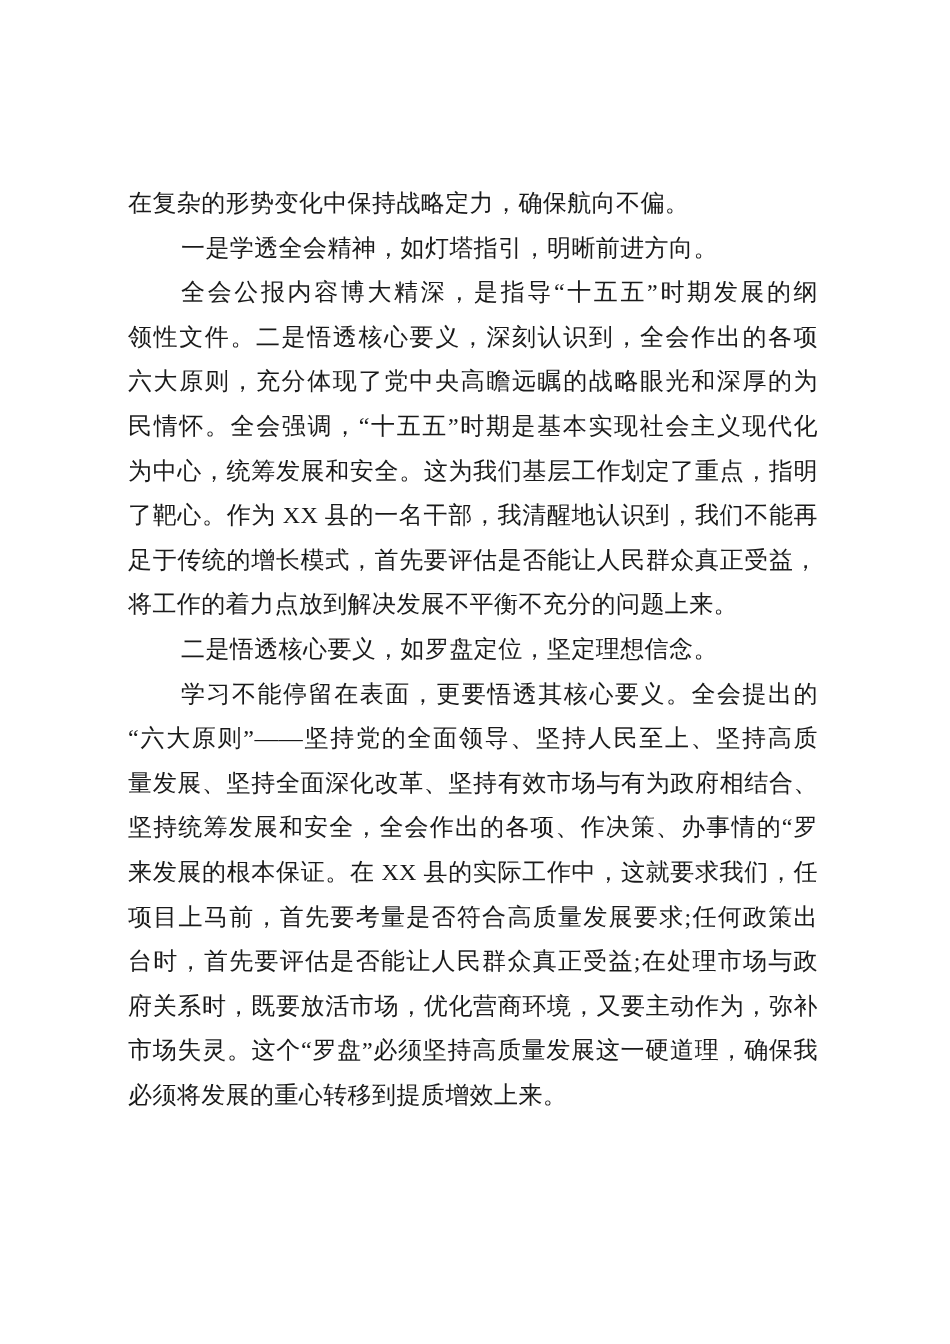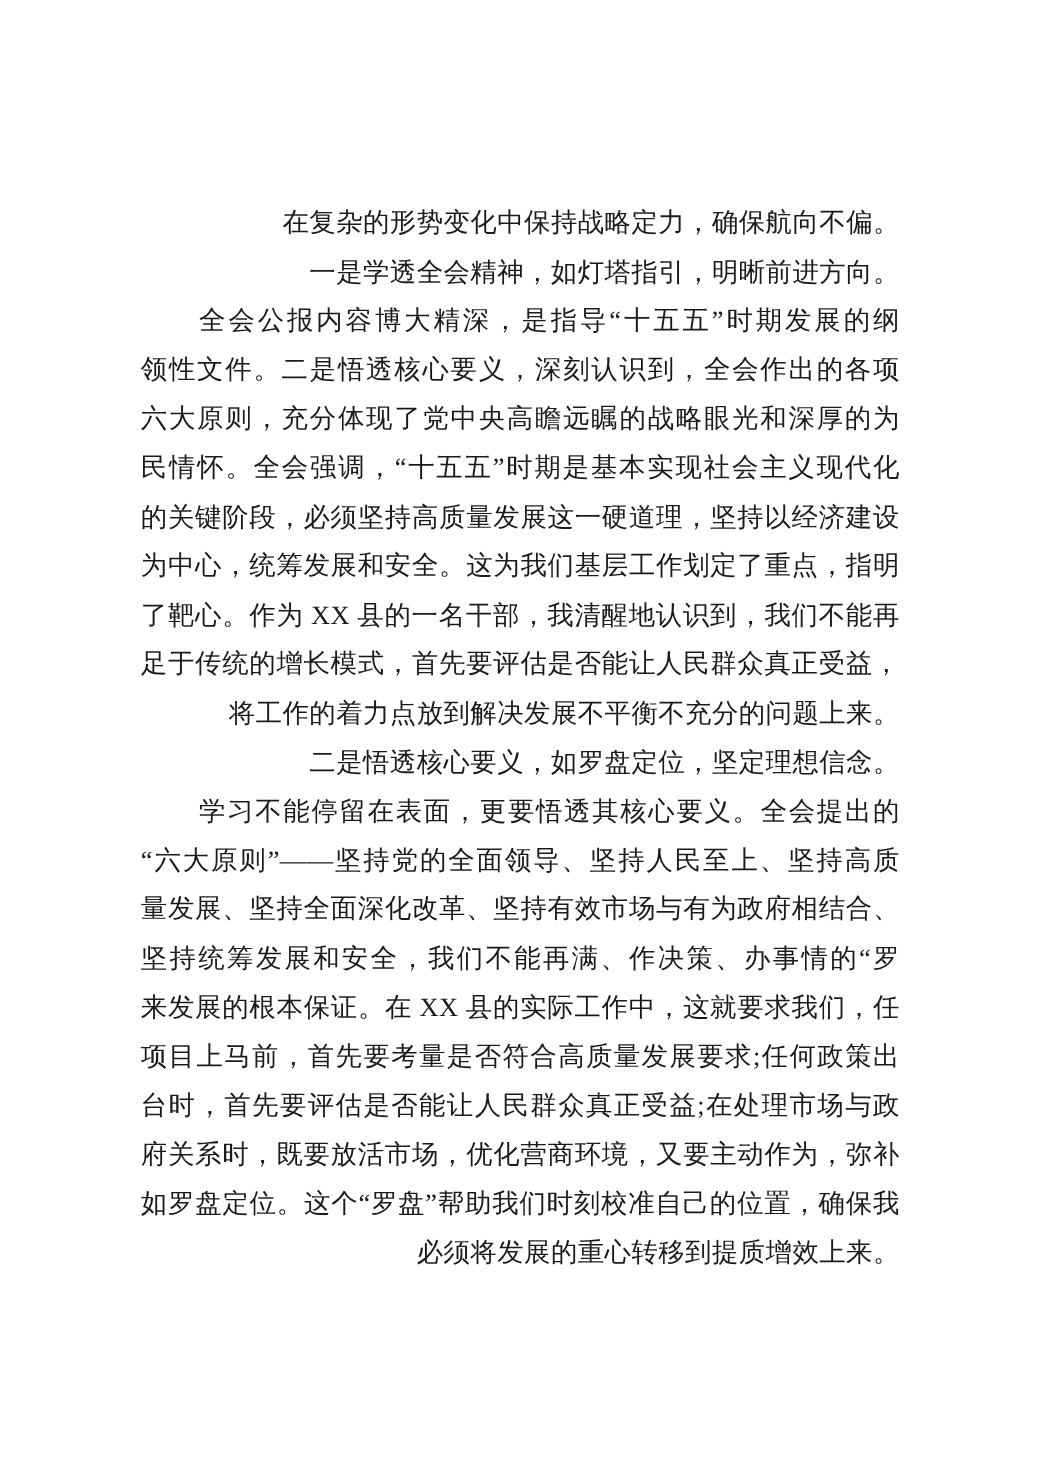--- a/index.html
+++ b/index.html
@@ -23,21 +23,20 @@
     width: 690px;
   }
   .line {
     height: 44.6px;
     line-height: 44.6px;
     font-size: 24px;
     letter-spacing: 0.4px;
     white-space: nowrap;
     overflow: hidden;
     font-weight: 400;
-    text-align: right;
   }
   .line.justify {
     white-space: normal;
     text-align: justify;
     text-align-last: justify;
     text-justify: inter-character;
   }
   .line.indent {
     text-indent: 53px;
   }
@@ -46,30 +45,29 @@
 <body>
 
 <div class="page">
   <div class="text-block">
       <div class="line">在复杂的形势变化中保持战略定力，确保航向不偏。</div>
       <div class="line indent">一是学透全会精神，如灯塔指引，明晰前进方向。</div>
       <div class="line indent justify">全会公报内容博大精深，是指导“十五五”时期发展的纲</div>
       <div class="line justify">领性文件。二是悟透核心要义，深刻认识到，全会作出的各项</div>
       <div class="line justify">六大原则，充分体现了党中央高瞻远瞩的战略眼光和深厚的为</div>
       <div class="line justify">民情怀。全会强调，“十五五”时期是基本实现社会主义现代化</div>
-      <div class="line justify">的关键阶段，必须坚持高质量发展这一硬道理，坚持以经济建设</div>
       <div class="line justify">为中心，统筹发展和安全。这为我们基层工作划定了重点，指明</div>
       <div class="line justify">了靶心。作为 XX 县的一名干部，我清醒地认识到，我们不能再满</div>
       <div class="line justify">足于传统的增长模式，首先要评估是否能让人民群众真正受益，</div>
       <div class="line">将工作的着力点放到解决发展不平衡不充分的问题上来。</div>
       <div class="line indent">二是悟透核心要义，如罗盘定位，坚定理想信念。</div>
       <div class="line indent justify">学习不能停留在表面，更要悟透其核心要义。全会提出的</div>
       <div class="line justify">“六大原则”——坚持党的全面领导、坚持人民至上、坚持高质</div>
       <div class="line justify">量发展、坚持全面深化改革、坚持有效市场与有为政府相结合、</div>
-      <div class="line justify">坚持统筹发展和安全，我们不能再满、作决策、办事情的“罗</div>
+      <div class="line justify">坚持统筹发展和安全，全会作出的各项、作决策、办事情的“罗</div>
       <div class="line justify">来发展的根本保证。在 XX 县的实际工作中，这就要求我们，任何</div>
       <div class="line justify">项目上马前，首先要考量是否符合高质量发展要求;任何政策出</div>
       <div class="line justify">台时，首先要评估是否能让人民群众真正受益;在处理市场与政</div>
       <div class="line justify">府关系时，既要放活市场，优化营商环境，又要主动作为，弥补</div>
-      <div class="line justify">如罗盘定位。这个“罗盘”帮助我们时刻校准自己的位置，确保我</div>
+      <div class="line justify">市场失灵。这个“罗盘”必须坚持高质量发展这一硬道理，确保我</div>
       <div class="line">必须将发展的重心转移到提质增效上来。</div>
     </div>
 </div>
 
 </body></html>

